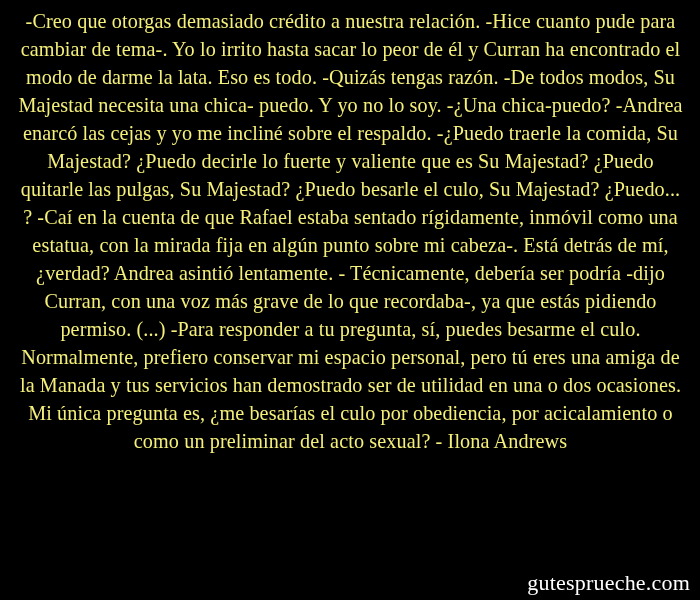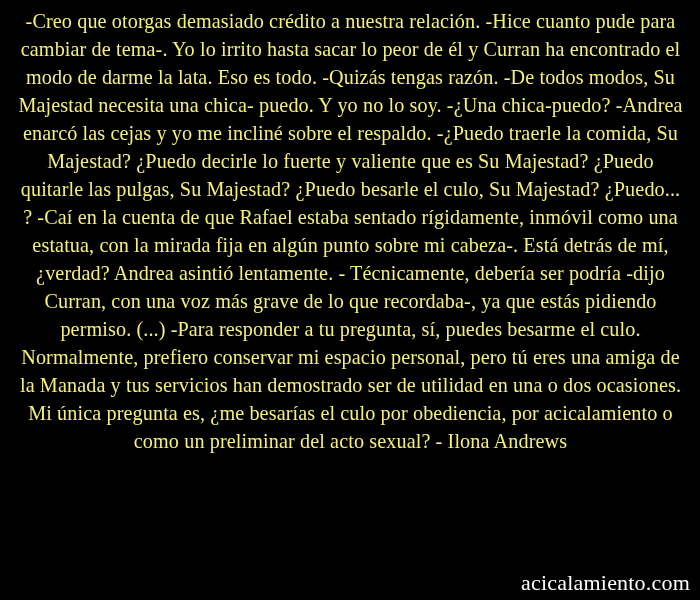--- a/index.html
+++ b/index.html
@@ -40,14 +40,14 @@
     font-family: "Liberation Serif", serif;
     font-size: 22px;
     letter-spacing: 0.2px;
   }
 </style>
 </head>
 <body>
 
 <div class="quote-card">
   <p class="quote-text">-Creo que otorgas demasiado crédito a nuestra relación. -Hice cuanto pude para cambiar de tema-. Yo lo irrito hasta sacar lo peor de él y Curran ha encontrado el modo de darme la lata. Eso es todo. -Quizás tengas razón. -De todos modos, Su Majestad necesita una chica- puedo. Y yo no lo soy. -¿Una chica-puedo? -Andrea enarcó las cejas y yo me incliné sobre el respaldo. -¿Puedo traerle la comida, Su Majestad? ¿Puedo decirle lo fuerte y valiente que es Su Majestad? ¿Puedo quitarle las pulgas, Su Majestad? ¿Puedo besarle el culo, Su Majestad? ¿Puedo... ? -Caí en la cuenta de que Rafael estaba sentado rígidamente, inmóvil como una estatua, con la mirada fija en algún punto sobre mi cabeza-. Está detrás de mí, ¿verdad? Andrea asintió lentamente. - Técnicamente, debería ser podría -dijo Curran, con una voz más grave de lo que recordaba-, ya que estás pidiendo permiso. (...) -Para responder a tu pregunta, sí, puedes besarme el culo. Normalmente, prefiero conservar mi espacio personal, pero tú eres una amiga de la Manada y tus servicios han demostrado ser de utilidad en una o dos ocasiones. Mi única pregunta es, ¿me besarías el culo por obediencia, por acicalamiento o como un preliminar del acto sexual? - Ilona Andrews</p>
-  <div class="watermark">acicalamiento.com</div>
+  <div class="watermark">gutesprueche.com</div>
 </div>
 
 </body></html>

